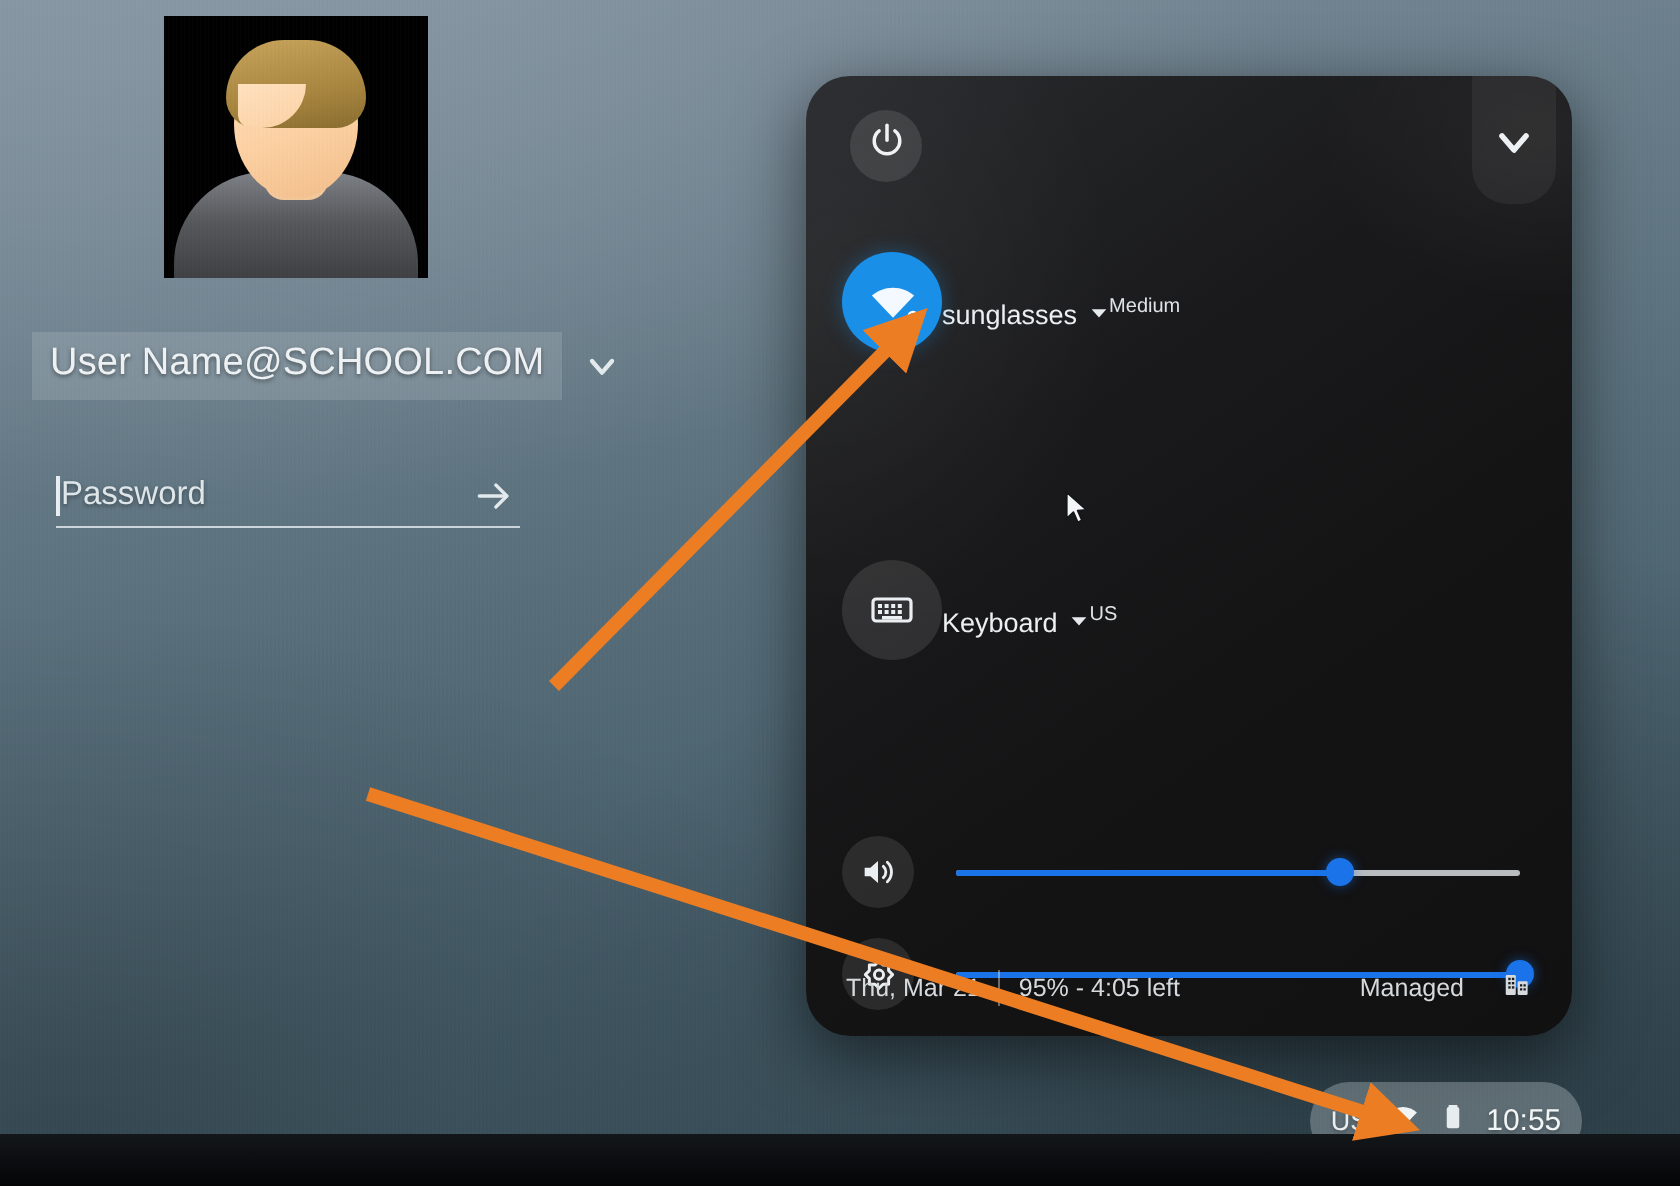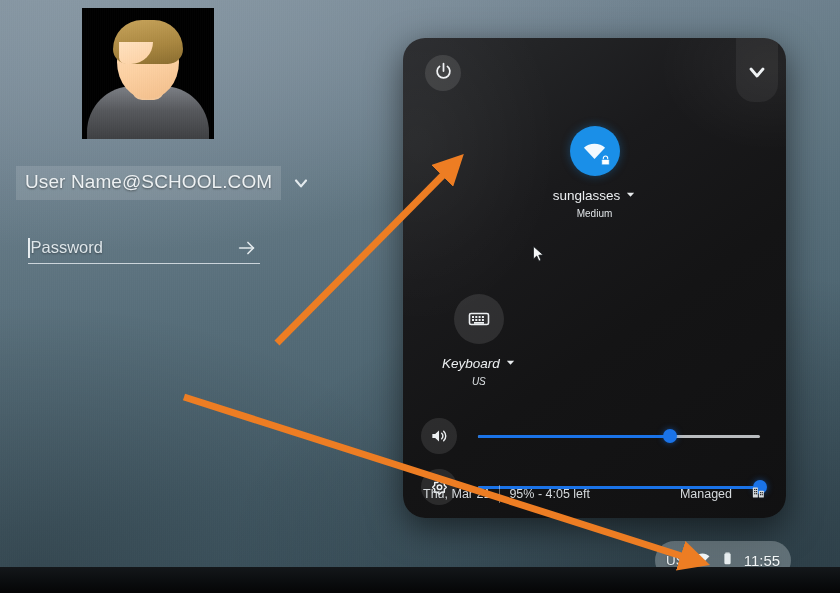--- a/index.html
+++ b/index.html
@@ -160,44 +160,44 @@
 
   
   #tiles {
     position: absolute; left: 0; top: 88px;
     width: 100%;
     display: flex;
     padding: 0 18px;
   }
   .tile {
     flex: 1 1 0;
-    display: flex; flex-direction: column; align-items: center;
+    display: flex; align-items: center;
   }
   .tile-icon {
     width: 50px; height: 50px; border-radius: 50%;
     display: flex; align-items: center; justify-content: center;
     position: relative;
   }
   .tile-icon.on  { background: #1a8fe8; box-shadow: 0 0 10px rgba(26,143,232,.35); }
   .tile-icon.off { background: rgba(255,255,255,.105); }
   .tile-label {
     margin-top: 12px;
     color: #eceff1; font-size: 13.5px;
     display: flex; align-items: center; gap: 5px;
     white-space: nowrap;
   }
   .tile-sub {
     margin-top: 5px;
     color: #dfe3e6; font-size: 10px;
   }
 
   #tiles-row2 {
-    position: absolute; left: 0; top: 256px;
+    position: absolute; left: 0; top: 242px;
     width: 100%;
-    display: flex; padding: 0 18px; font-style: italic;
+    display: flex; padding: 0 18px;
   }
   #tiles-row2 .tile { flex: 0 0 33.333%; }
 
   
   .slider-row {
     position: absolute; left: 18px;
     width: 347px; height: 44px;
     display: flex; align-items: center;
   }
   #volume-row    { top: 376px; }
@@ -459,21 +459,21 @@
       <svg viewBox="0 0 24 24" width="17" height="17">
         <path d="M12 19.2l-9.8-10.3C4.8 6.6 8.3 5 12 5s7.2 1.6 9.8 3.9z" fill="#f0f4f5"></path>
       </svg>
     </span>
     <span>
       <svg viewBox="0 0 24 24" width="15" height="17">
         <rect x="8.4" y="2.4" width="7.2" height="1.9" rx=".6" fill="#e7edef"></rect>
         <rect x="7" y="4" width="10" height="17" rx="1.7" fill="#e7edef"></rect>
       </svg>
     </span>
-    <span id="tray-time">11:55</span>
+    <span id="tray-time">10:55</span>
   </div>
 
   <div id="bezel"></div>
 
   <svg id="annotations" viewBox="0 0 840 593">
     <defs>
       <marker id="ah" markerWidth="4.4" markerHeight="4.4" refX="2.0" refY="2.2" orient="auto">
         <path d="M0,0 L4.4,2.2 L0,4.4 Z" fill="#ED7D23"></path>
       </marker>
     </defs>

